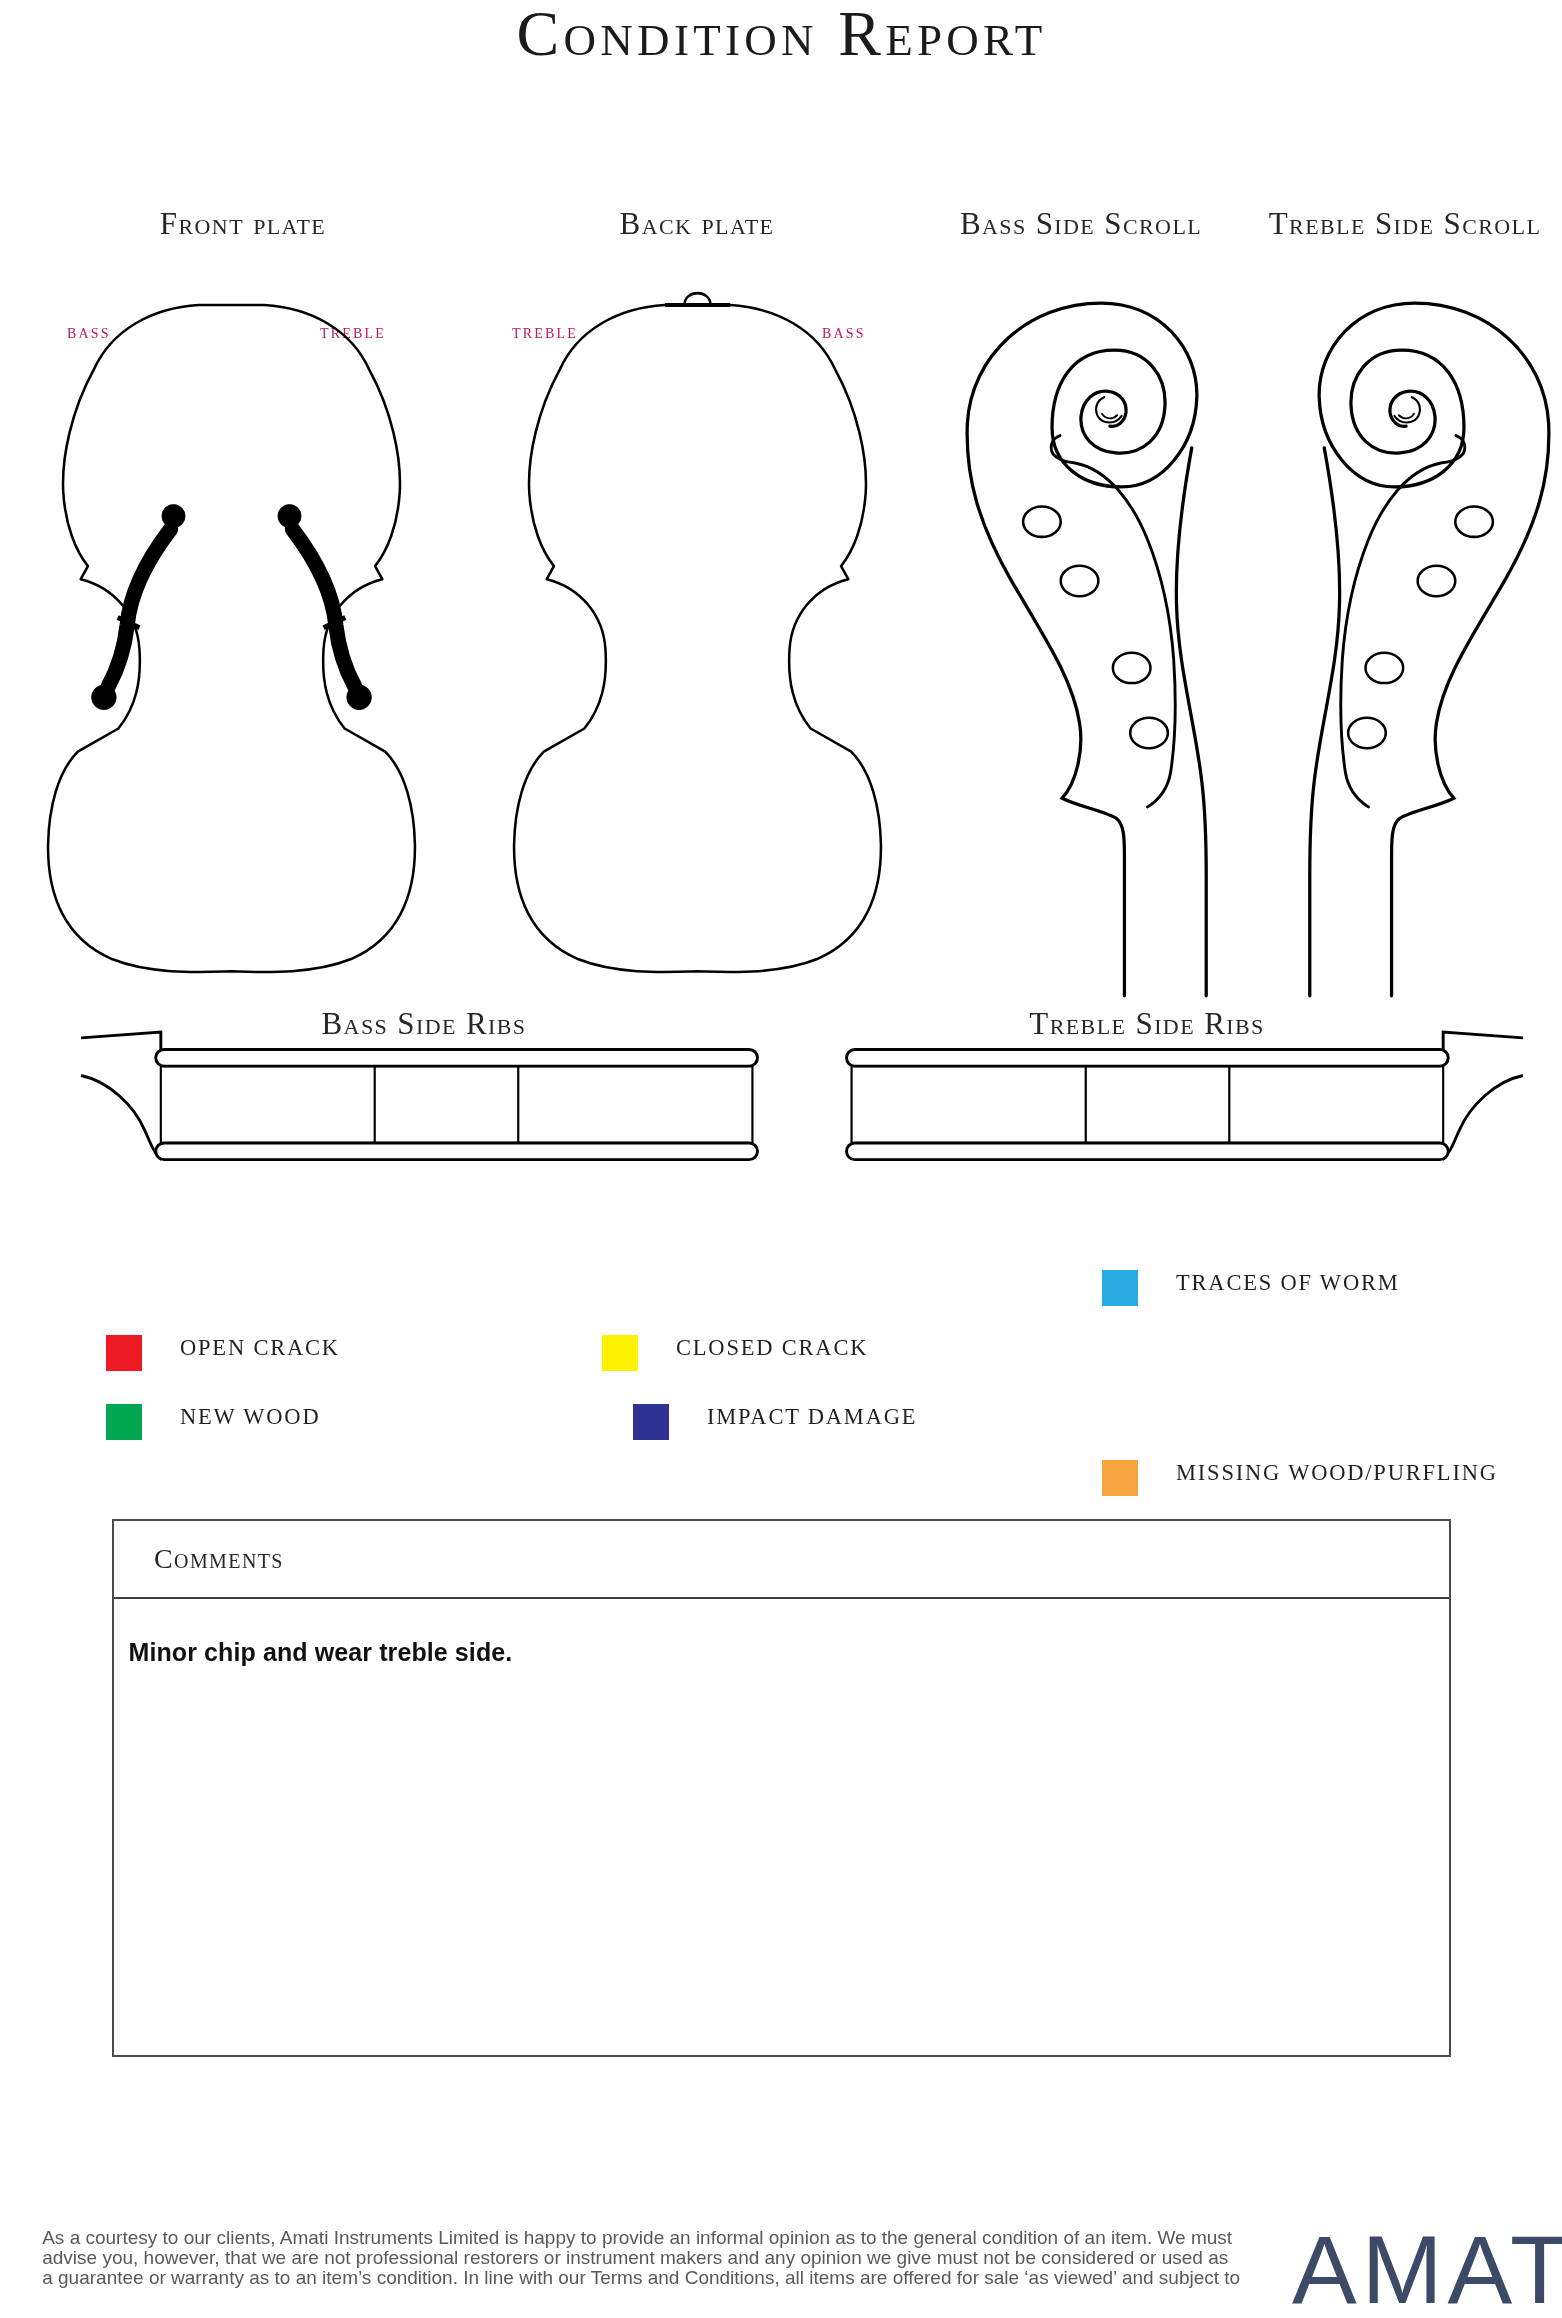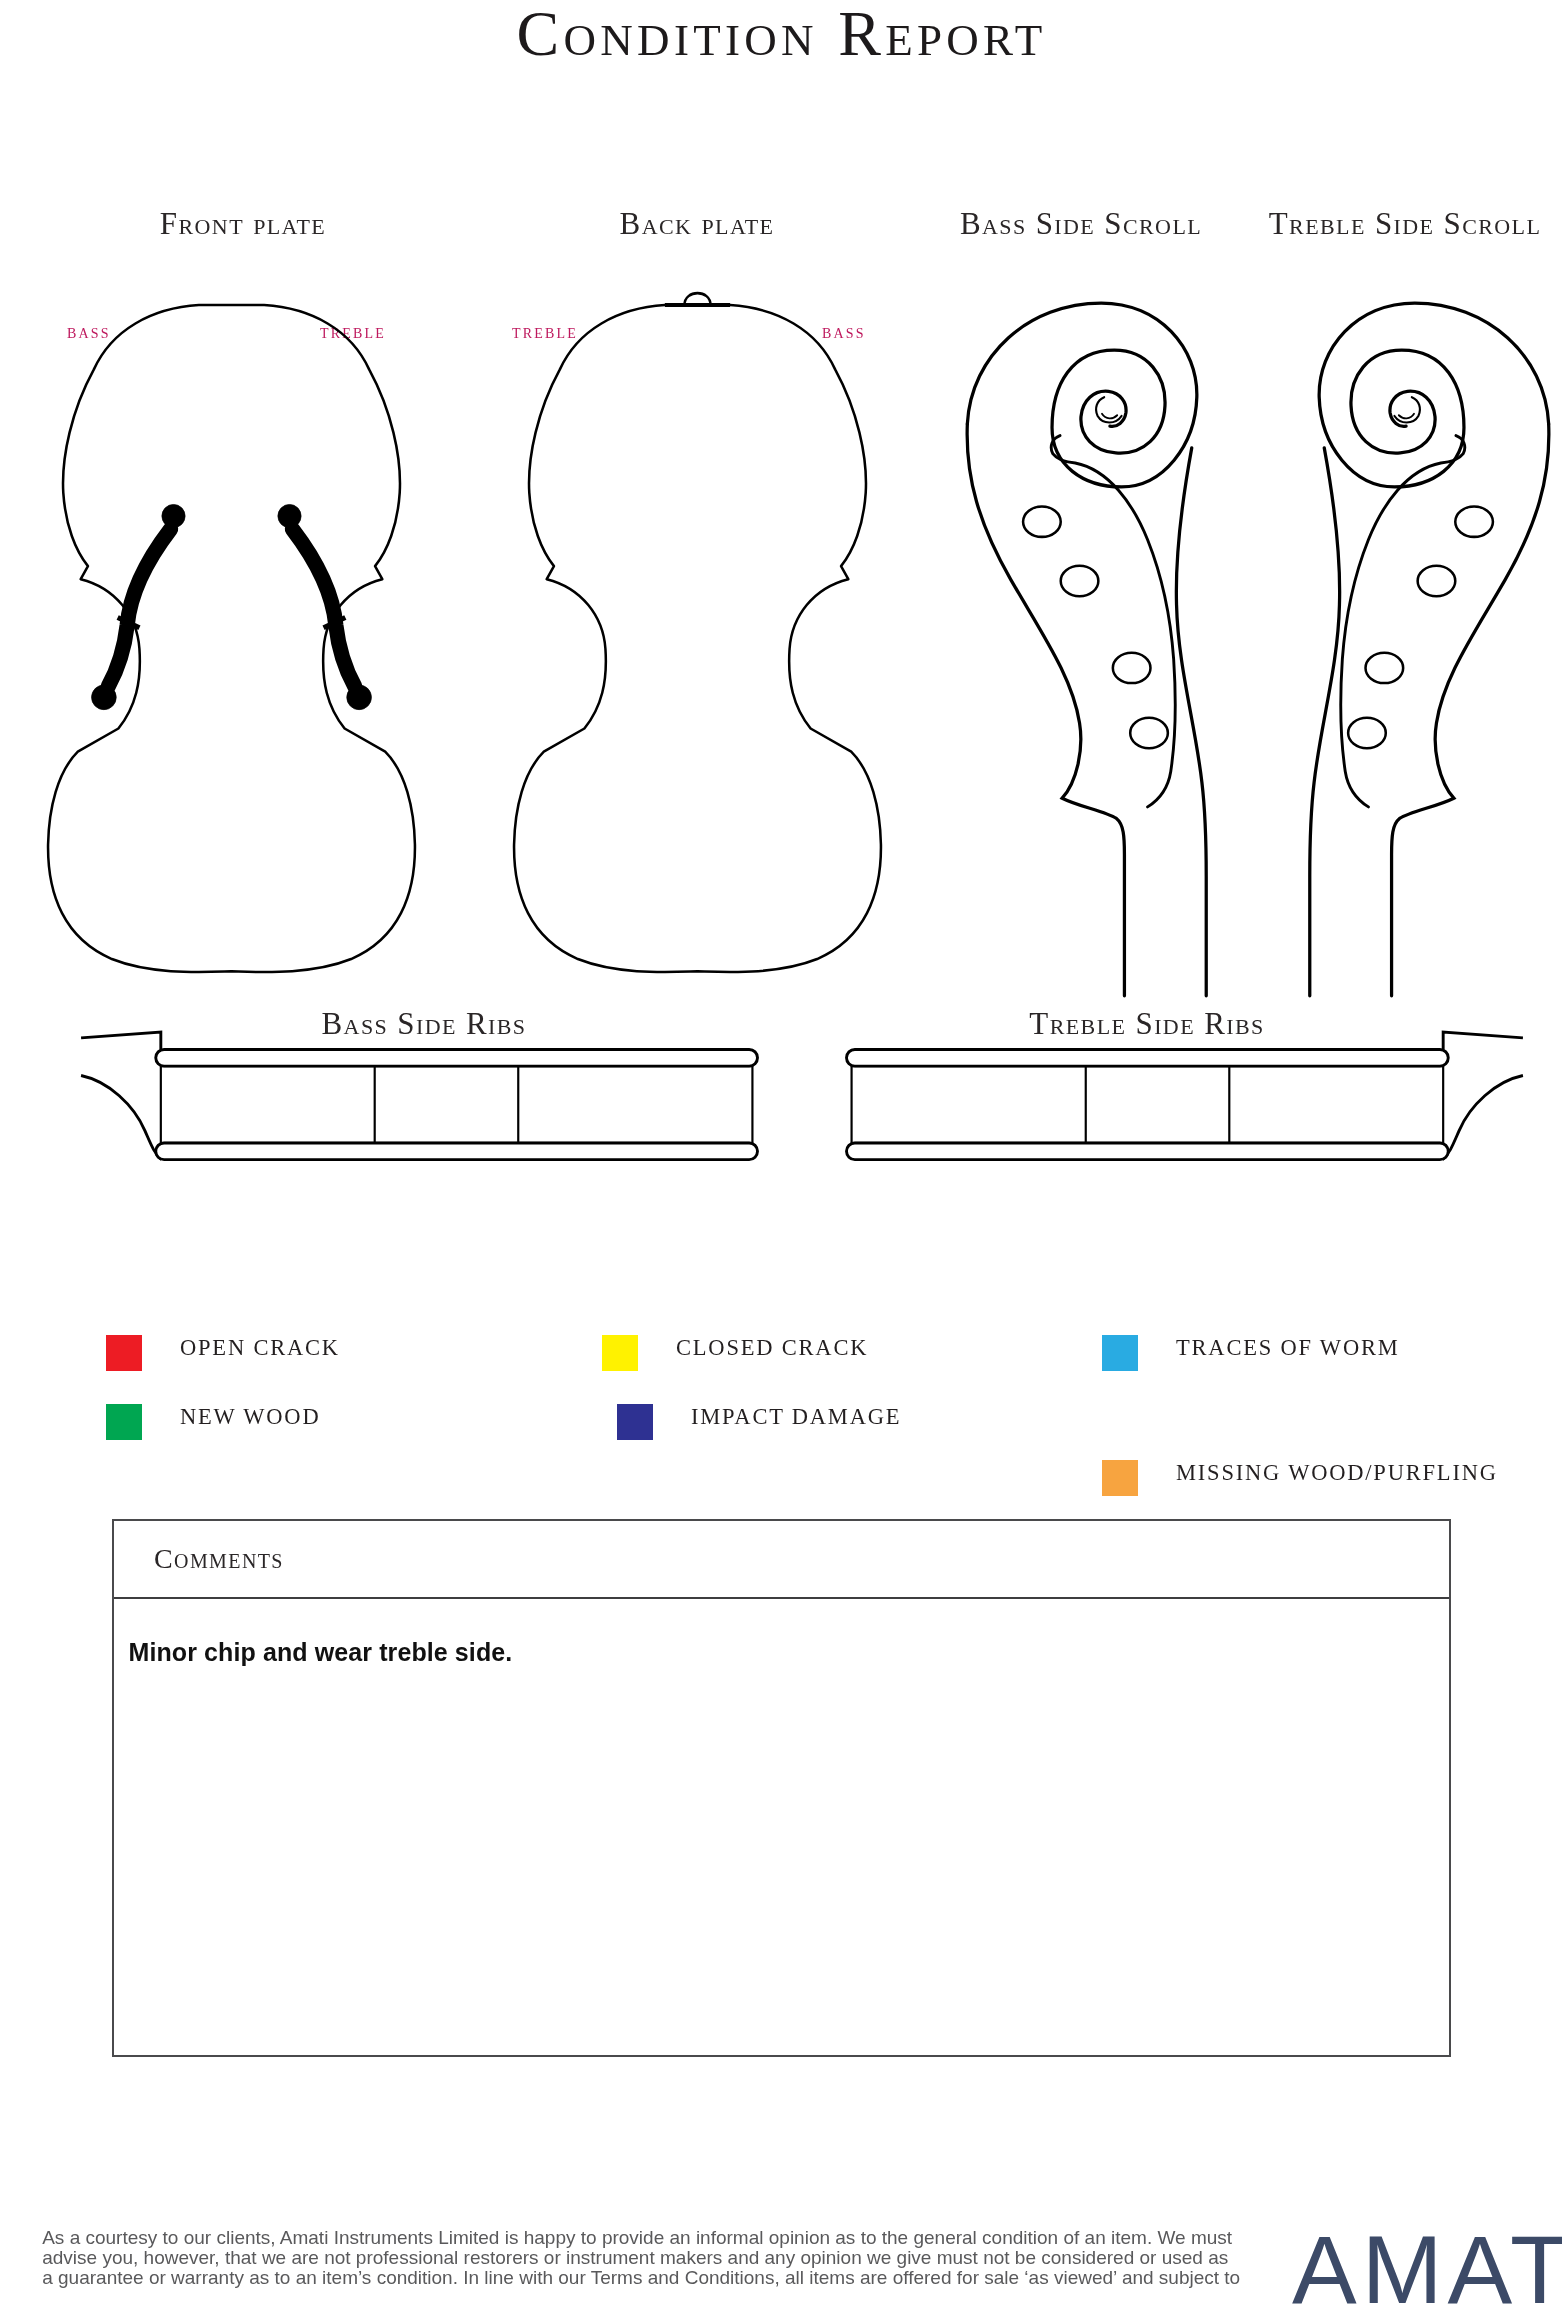--- a/index.html
+++ b/index.html
@@ -37,23 +37,23 @@
   .legend-item{
     position:absolute;display:flex;gap:38px;height:36px;
   }
   .legend-item .swatch{width:36px;height:36px;display:inline-block;flex:none;}
   .legend-label{
     font-size:22.5px;letter-spacing:1.8px;color:#231f20;white-space:nowrap;
     font-family:"Liberation Serif",serif;
   }
   .li-0{left:106px;top:1335px}
   .li-1{left:602px;top:1335px}
-  .li-2{left:1102px;top:1335px}
+  .li-2{left:1102px;top:1270px}
   .li-3{left:106px;top:1404px}
-  .li-4{left:617px;top:1404px}
+  .li-4{left:633px;top:1404px}
   .li-5{left:1102px;top:1460px}
   .comments-box{
     position:absolute;left:112px;top:1519px;width:1339px;height:538px;
     border:2.2px solid #4a4a4c;box-sizing:border-box;background:#fff;
   }
   .comments-head{
     height:78px;border-bottom:2.9px solid #3d3d3f;display:flex;align-items:center;
     padding-left:40px;box-sizing:border-box;
   }
   .comments-head span{

